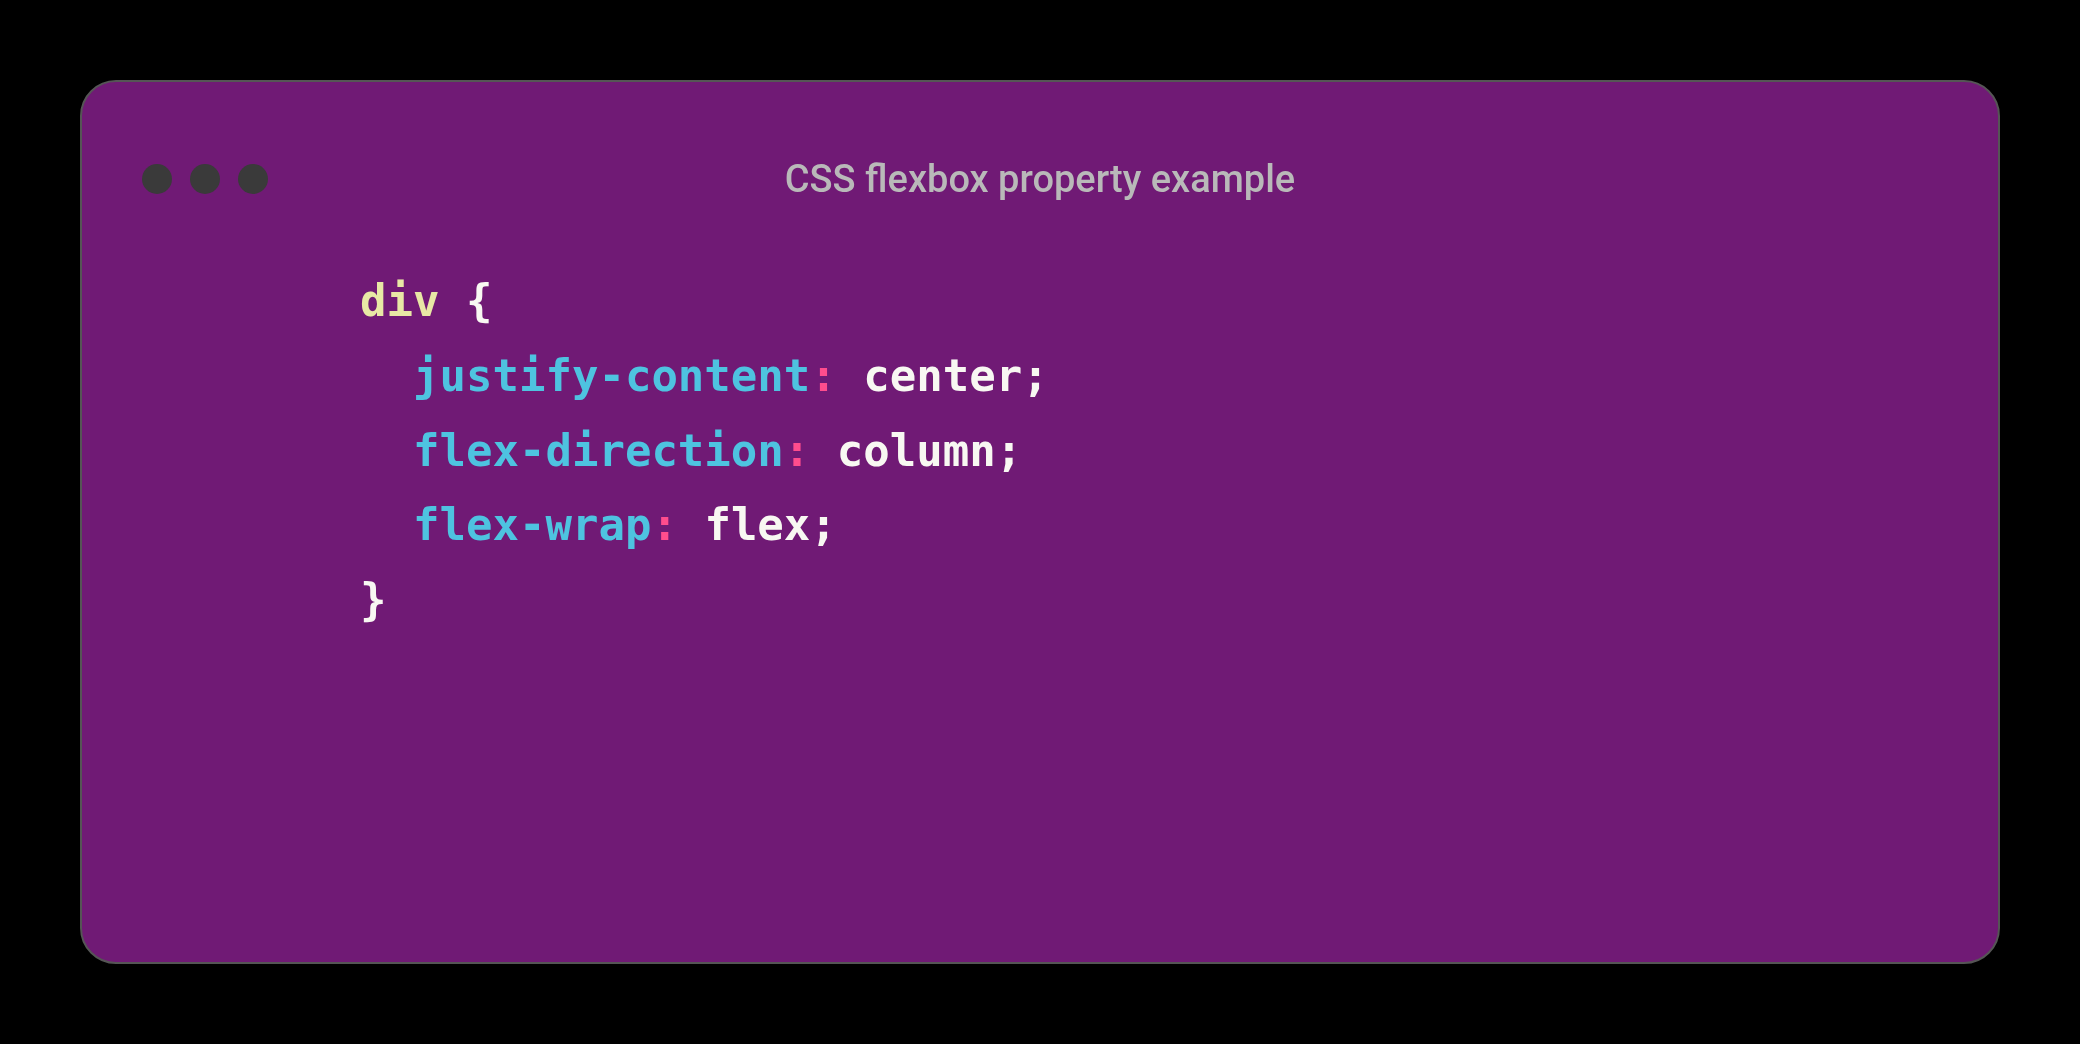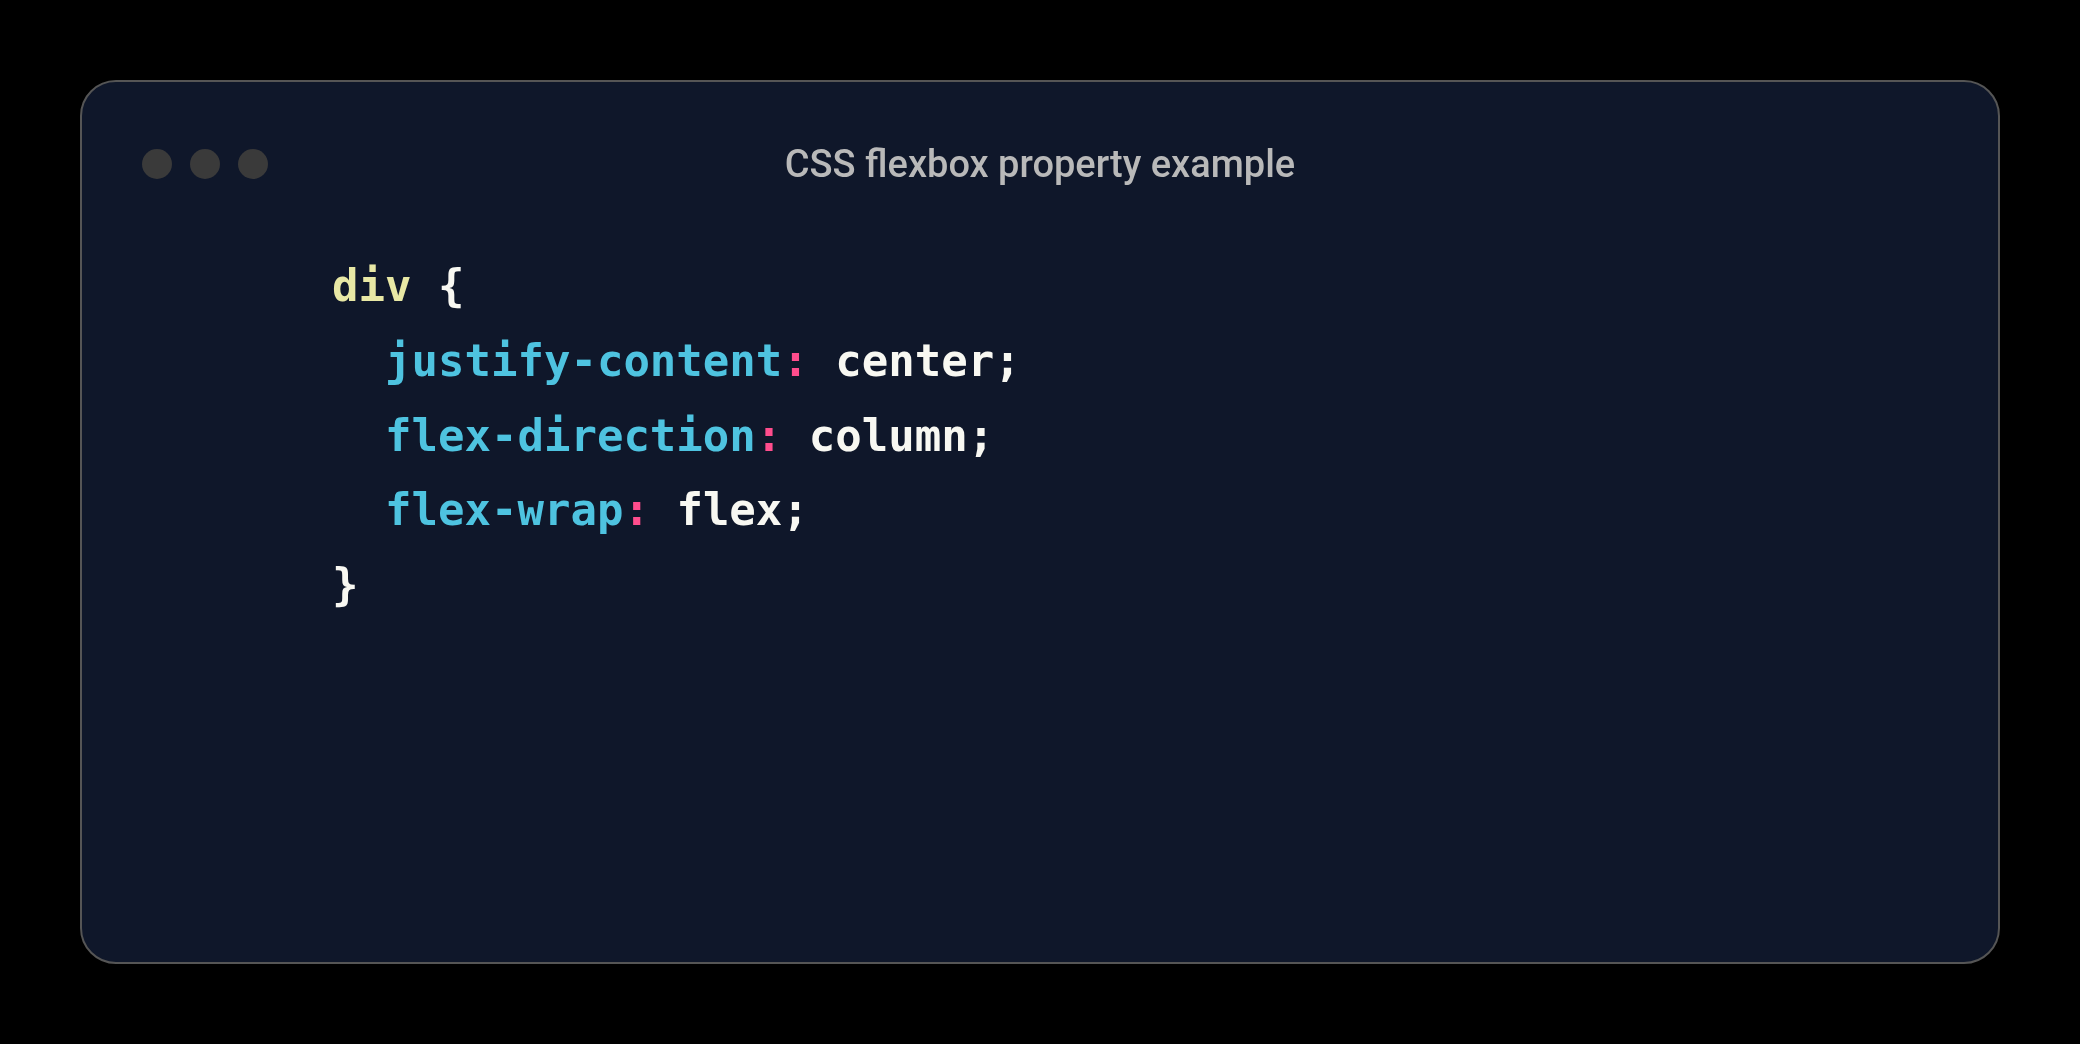--- a/index.html
+++ b/index.html
@@ -8,24 +8,24 @@
     width: 2080px;
     height: 1044px;
     font-family: ui-monospace, "SF Mono", Menlo, Monaco, Consolas, monospace;
     display: flex;
     align-items: center;
     justify-content: center;
   }
   .window {
     width: 1920px;
     height: 884px;
-    background: #0f172a;
+    background: #701a75;
     border: 2px solid #555;
     border-radius: 36px;
-    padding: 57px 60px;
+    padding: 72px 60px;
   }
   .titlebar {
     display: flex;
     align-items: center;
     position: relative;
     height: 50px;
     margin-bottom: 60px;
   }
   .traffic-lights {
     display: flex;
@@ -49,21 +49,21 @@
     font-weight: 500;
     pointer-events: none;
   }
   .code {
     padding-left: 190px;
     font-size: 44px;
     line-height: 1.7;
     color: #f8f8f2;
     font-weight: 600;
   }
-  .line { white-space: pre; }
+  .line { white-space: pre; margin-left: 28px; }
   .indent { display:inline-block; width: 2ch; }
   .tok-selector { color: #e8e8a5; }
   .tok-brace    { color: #f8f8f2; }
   .tok-prop     { color: #4ec3e0; }
   .tok-colon    { color: #ff4d8d; }
   .tok-value    { color: #f8f8f2; }
   .tok-semi     { color: #f8f8f2; }
 </style>
 </head>
 <body>

